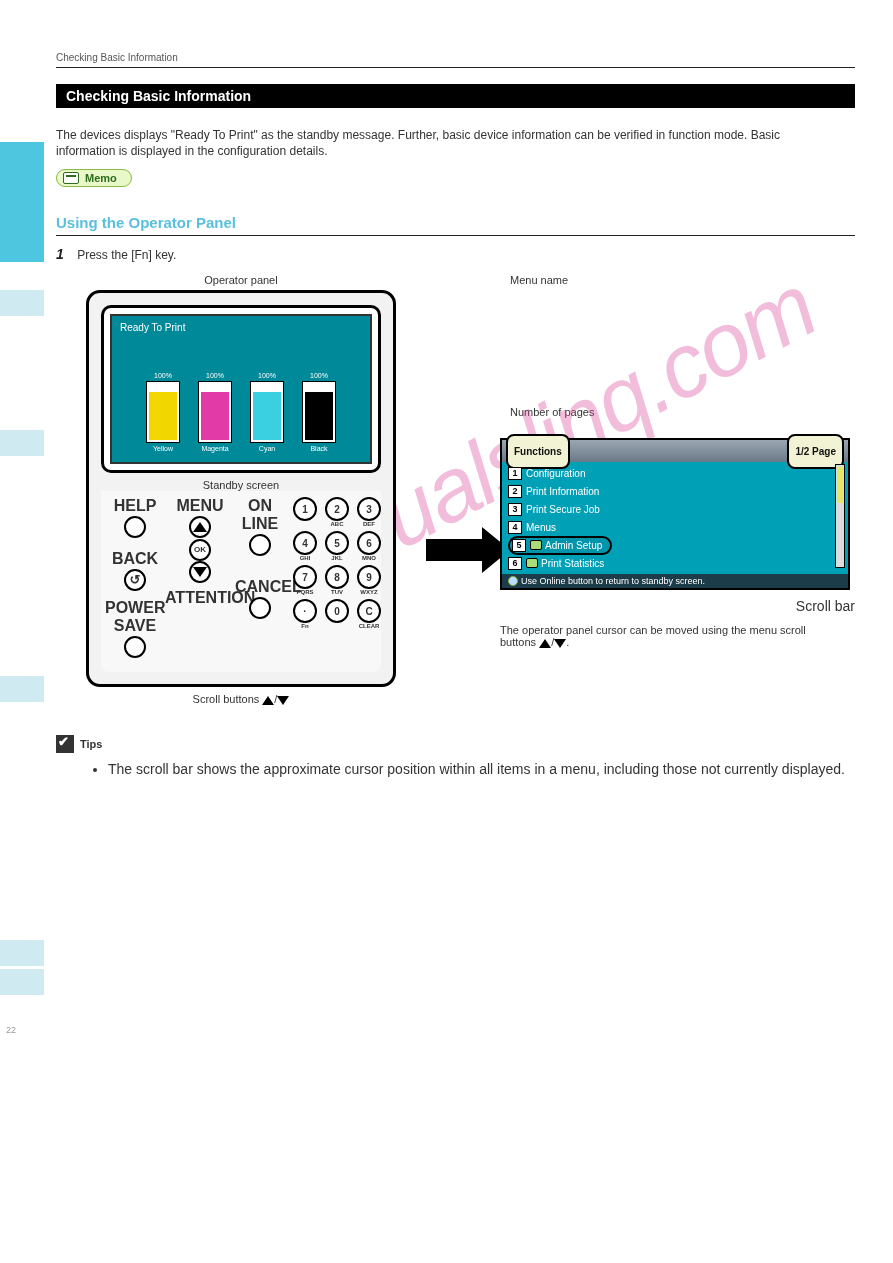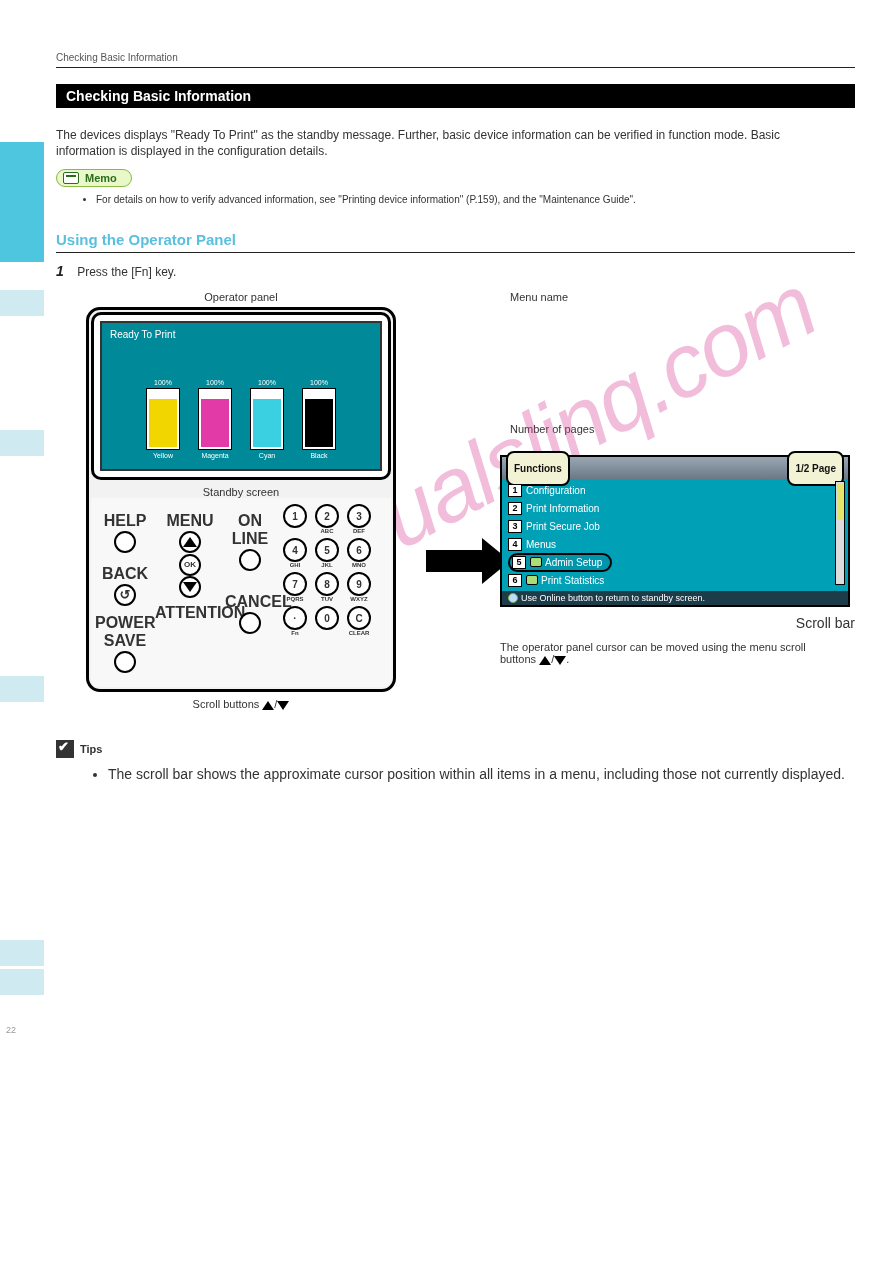--- a/index.html
+++ b/index.html
@@ -49,40 +49,40 @@
   .step { font-size: 12px; margin-top: 10px; }
   .step .num { font-style: italic; font-weight: bold; font-size: 14px; margin-right: 10px; color:#222;}
   .columns { display: flex; align-items: flex-start; margin-top: 12px; }
   .col-left { width: 370px; }
   .col-right { flex: 1; margin-left: 14px; }
   .panel-label { text-align: center; font-size: 11px; margin-bottom: 4px; }
   .standby-caption { text-align: center; font-size: 11px; margin-top: 6px; }
   
   .device {
     width: 310px; margin: 0 auto; border: 3px solid #000; border-radius: 14px;
-    padding: 2px; background: #f2f2f2; position: relative;
+    padding: 12px; background: #f2f2f2; position: relative;
   }
   .screen-wrap {
     border: 3px solid #000; border-radius: 10px; padding: 6px; background: #fff;
     margin-bottom: 6px;
   }
   .screen {
     background: #008999; height: 150px; border: 2px solid #333; position: relative;
     color: #fff; font-size: 9px;
   }
   .screen-title { position: absolute; left: 8px; top: 6px; font-size: 10px; }
   .bars { position: absolute; bottom: 10px; left: 18px; right: 18px; display: flex; gap: 18px; align-items: flex-end; justify-content: center;}
   .bar-item { width: 34px; text-align: center; }
   .bar-pct { font-size: 7px; color:#fff; margin-bottom:2px;}
   .bar-body { height: 62px; border: 1px solid #000; position: relative; background:#fff;}
   .bar-fill { position: absolute; left: 2px; right: 2px; bottom: 2px; top: 10px; }
   .by { background: #f2d600; } .bm { background: #e23aa6; } .bc { background: #3ad0e2; } .bk { background: #000; }
   .bar-lbl { font-size: 7px; color:#fff; margin-top:2px;}
   .keypad-area { background: #f8f8f8; border-radius: 0 0 8px 8px; padding: 6px 4px 10px 4px; font-family: Arial; font-weight:bold;}
-  .kp-label { display:block; text-align:center; margin-bottom:1px;margin-top:8px;}
+  .kp-label { display:block; text-align:center; margin-bottom:1px;}
   .kp-btn { display:inline-block; width:22px; height:22px; border:2px solid #000; border-radius:50%; background:#fff;}
   .kp-tri { width:0;height:0; display:inline-block;}
   .tri-up { border-left:7px solid transparent; border-right:7px solid transparent; border-bottom:10px solid #000;}
   .tri-dn { border-left:7px solid transparent; border-right:7px solid transparent; border-top:10px solid #000;}
   .numpad { display: grid; grid-template-columns: repeat(3, 24px); gap: 4px 8px; margin-left: 8px;}
   .numbtn { width:24px; height:24px; border:2px solid #000; border-radius:50%; display:flex; align-items:center; justify-content:center; font-size:10px; background:#fff;}
   .numsub { font-size:6px; text-align:center; }
   
   .big-arrow {
     width: 60px; height: 22px; background:#000; position: relative; margin: 120px 0 0 0;
@@ -142,23 +142,20 @@
   <hr class="hr-strong">
 
   <div class="black-bar">Checking Basic Information</div>
 
   <div class="intro">The devices displays "Ready To Print" as the standby message. Further, basic device information can be verified in function mode. Basic information is displayed in the configuration details.</div>
 
   <div class="memo-box">
     <span class="memo-icon"></span>
     <span>Memo</span>
   </div>
-  <ul class="memo-list">
-    <li>For details on how to verify advanced information, see "Printing device information" (P.159), and the "Maintenance Guide".</li>
-  </ul>
 
   <div class="sub-heading">Using the Operator Panel</div>
   <hr class="sub-hr">
 
   <div class="step">
     <span class="num">1</span>
     <span>Press the [Fn] key.</span>
   </div>
 
   <div class="columns">

